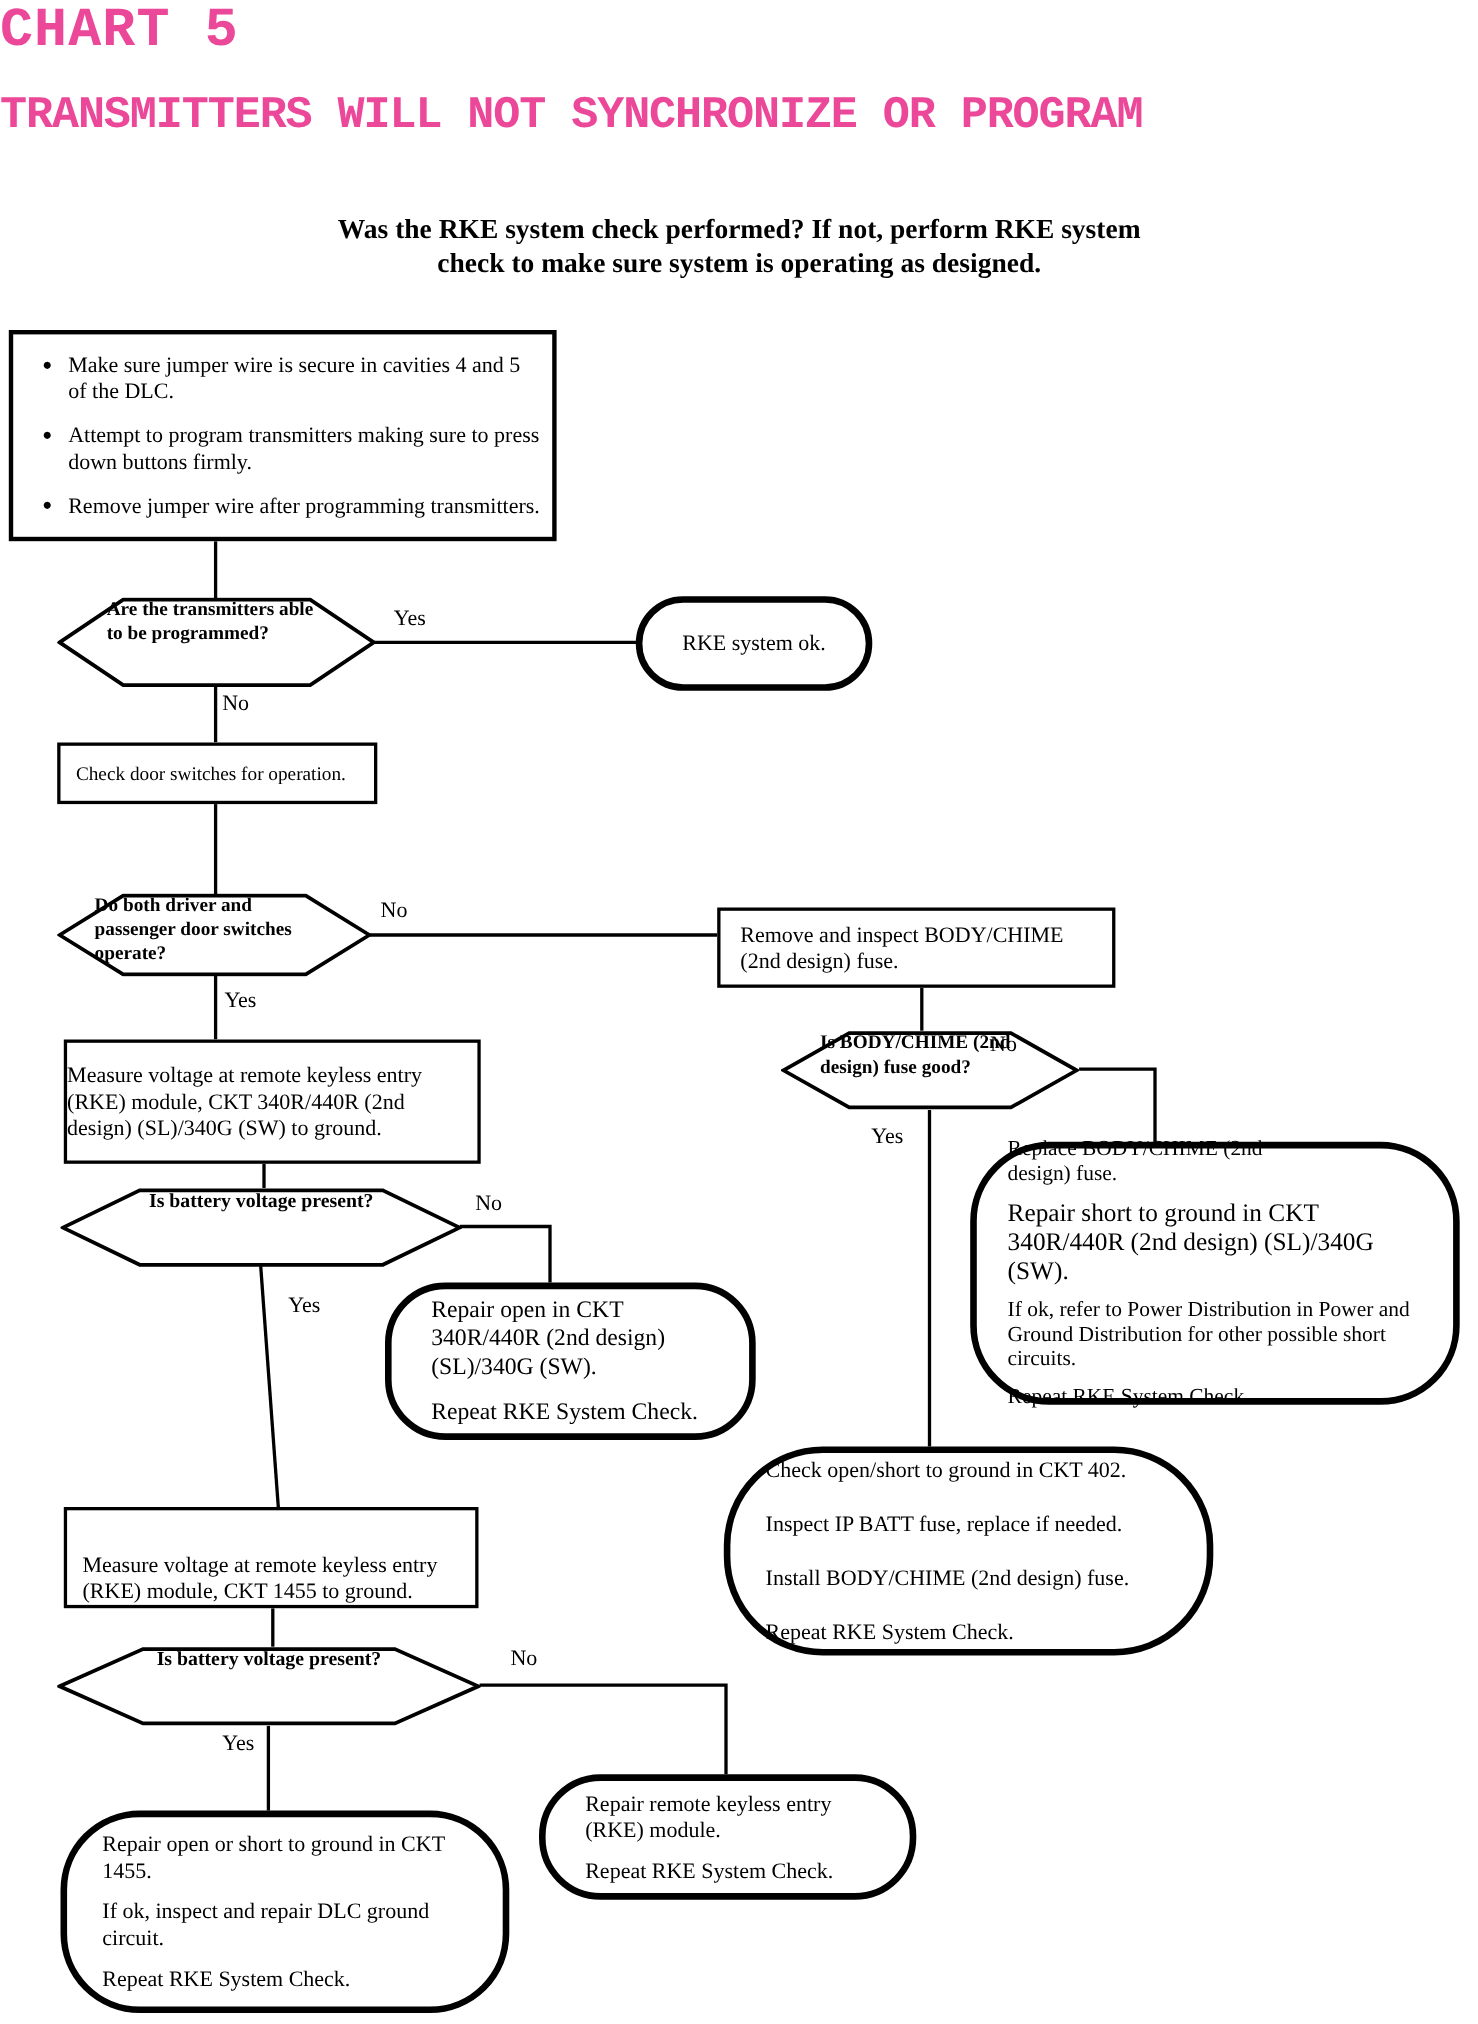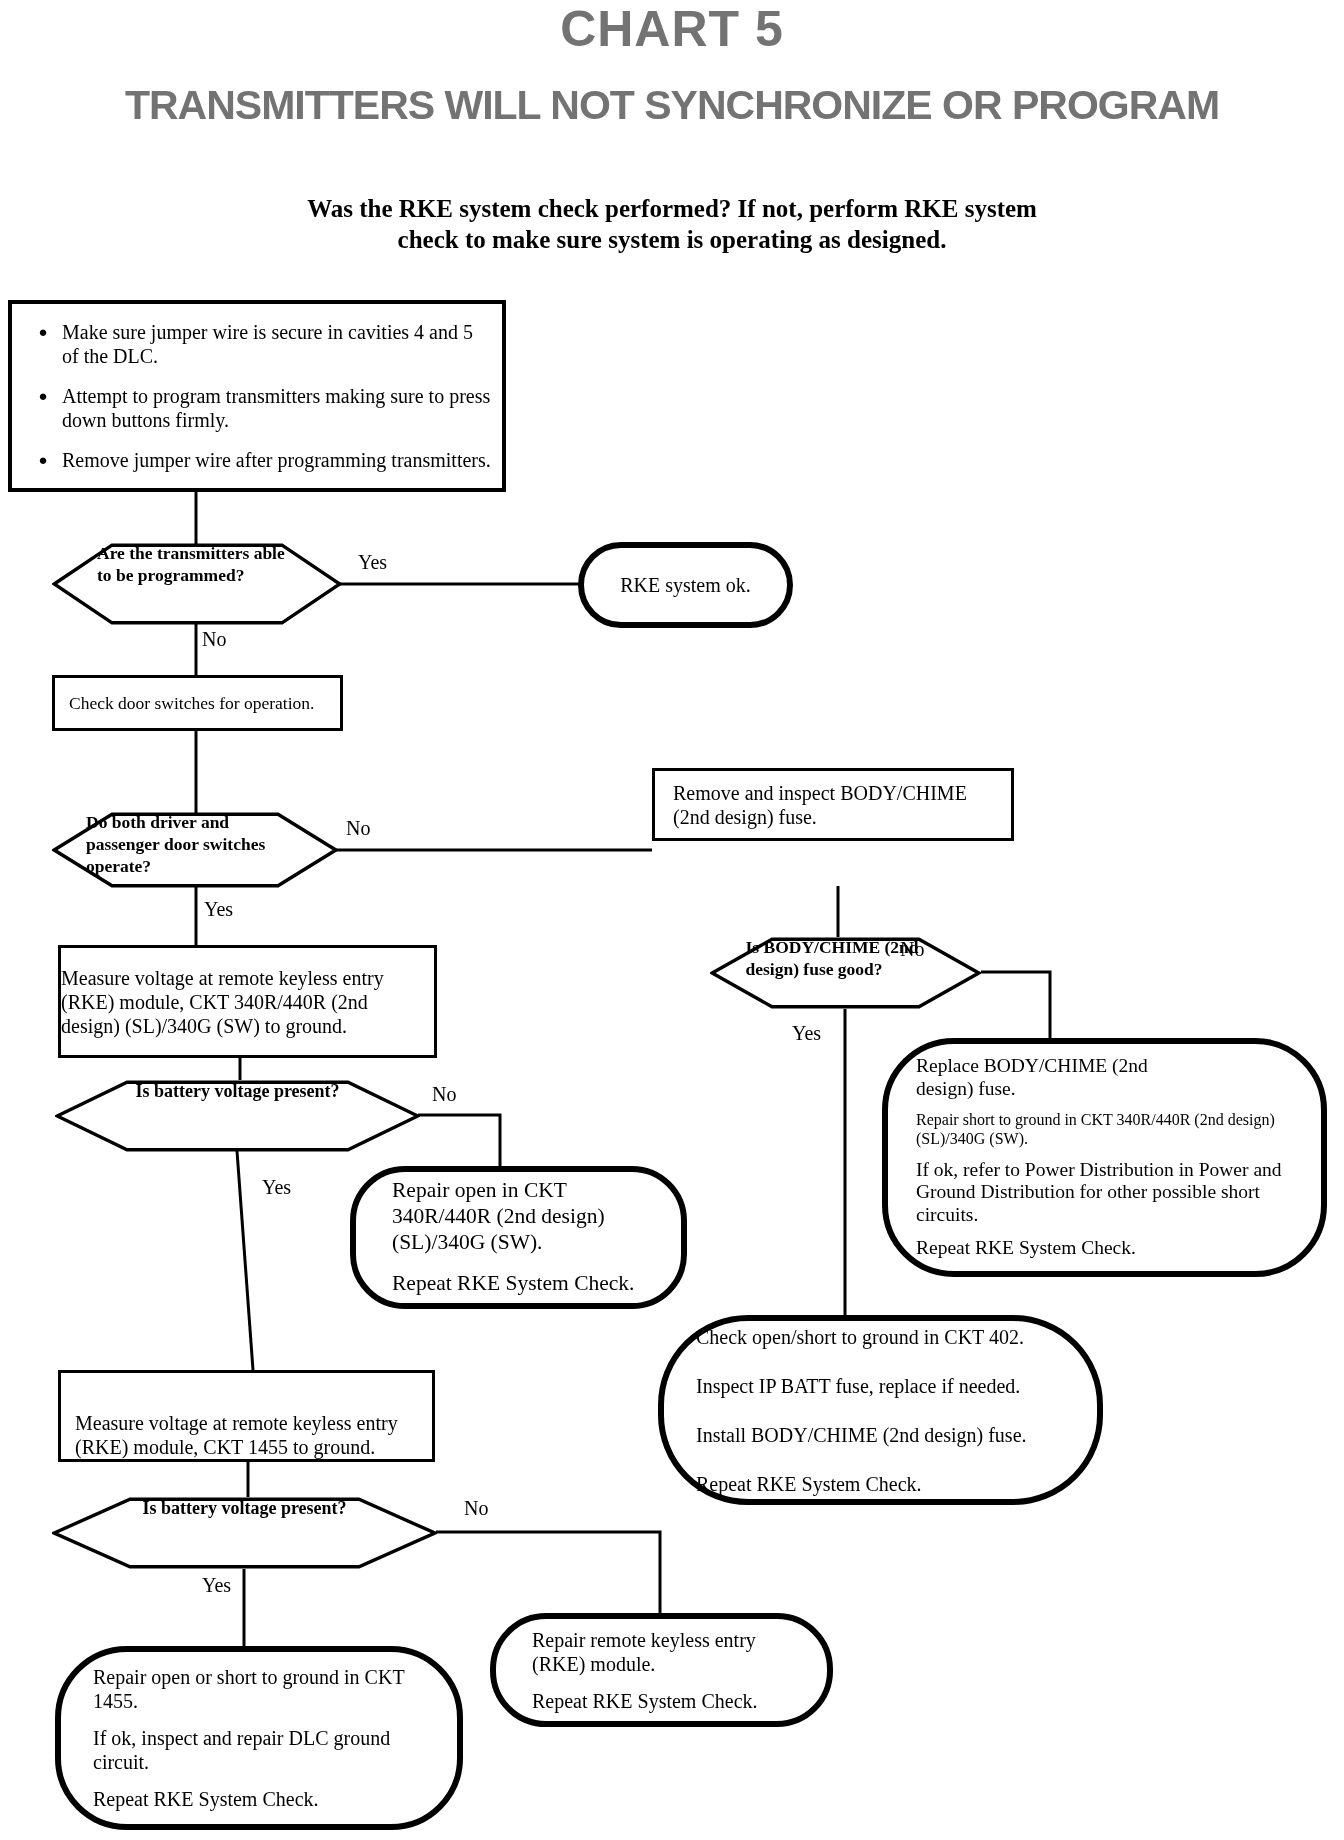--- a/index.html
+++ b/index.html
@@ -1,19 +1,19 @@
 <!DOCTYPE html>
 <html><head>
 <meta charset="utf-8">
 <style>
   html,body{margin:0;padding:0;background:#ffffff;}
   #page{position:relative;width:1344px;height:1840px;background:#ffffff;color:#000;
         font-family:"Liberation Serif", serif;overflow:hidden;}
-  .hdr{position:absolute;left:0;width:100%;text-align:center;
-       font-family:Liberation Sans, sans-serif;font-weight:bold;color:#737373;}
+  .hdr{position:absolute;left:0;width:100%;text-align:left;
+       font-family:Liberation Mono, monospace;font-weight:bold;color:#ec4899;}
   #title{top:0px;font-size:50px;letter-spacing:1px;}
   #subtitle{top:82px;font-size:41px;letter-spacing:-1px;}
   #intro{position:absolute;top:194px;left:292px;width:760px;text-align:center;
          font-weight:bold;font-size:25px;line-height:1.22;}
   svg.wires{position:absolute;left:0;top:0;z-index:1;}
   .node{position:absolute;z-index:2;box-sizing:border-box;background:#fff;}
   .rect{border:3px solid #000;}
   .terminal{border:6px solid #000;display:flex;flex-direction:column;justify-content:center;}
   .terminal p{margin:0;}
   .hex{background:transparent;}
@@ -92,21 +92,21 @@
       </svg>
     <div class="hex-text">
         <span style="width:218px;">Do both driver and passenger door switches operate?</span>
       </div>
   </div>
 
   <div class="node rect" style="left:52px;top:675px;width:291px;height:56px;display:flex;align-items:center;padding-left:14px;">
     <div style="font-size:17.5px;">Check door switches for operation.</div>
   </div>
 
-  <div class="node rect" style="left:652px;top:768px;width:362px;height:73px;display:flex;align-items:center;padding-left:18px;">
+  <div class="node rect" style="left:652px;top:825px;width:362px;height:73px;display:flex;align-items:center;padding-left:18px;">
     <div class="btxt" style="width:300px;">Remove and inspect BODY/CHIME (2nd design) fuse.</div>
   </div>
 
   <div class="node rect" style="left:58px;top:945px;width:379px;height:113px;display:flex;align-items:center;padding-left:0;">
     <div class="btxt" style="width:350px;">Measure voltage at remote keyless entry (RKE) module, CKT 340R/440R (2nd design) (SL)/340G (SW) to ground.</div>
   </div>
 
   <div class="node hex" style="left:55px;top:1080px;width:365px;height:72px;">
       <svg width="365" height="72">
         <polygon points="2.2,36 72,2.2 293,2.2 362.8,36 293,69.8 72,69.8" fill="#ffffff" stroke="#000000" stroke-width="3.4"></polygon>
@@ -125,21 +125,21 @@
       <svg width="271" height="72">
         <polygon points="2.2,36 62,2.2 209,2.2 268.8,36 209,69.8 62,69.8" fill="#ffffff" stroke="#000000" stroke-width="3.4"></polygon>
       </svg>
     <div class="hex-text">
         <span style="width:200px;">Is BODY/CHIME (2nd design) fuse good?</span>
       </div>
   </div>
 
   <div class="node terminal" style="left:882px;top:1038px;width:445px;height:239px;border-radius:72px;gap:11px;padding:10px 18px 10px 28px;">
     <p style="font-size:19.5px;line-height:1.15;width:250px;">Replace BODY/CHIME (2nd design) fuse.</p>
-    <p style="font-size:16px;line-height:1.15;">Repair short to ground in CKT 340R/440R (2nd design) (SL)/340G (SW).</p>
+    <p style="font-size:23px;line-height:1.15;">Repair short to ground in CKT 340R/440R (2nd design) (SL)/340G (SW).</p>
     <p style="font-size:19.5px;line-height:1.15;">If ok, refer to Power Distribution in Power and Ground Distribution for other possible short circuits.</p>
     <p style="font-size:19.5px;line-height:1.15;">Repeat RKE System Check.</p>
   </div>
 
   <div class="node terminal" style="left:658px;top:1315px;width:445px;height:190px;border-radius:90px;gap:25px;padding:8px 8px 8px 32px;">
     <p class="btxt">Check open/short to ground in CKT 402.</p>
     <p class="btxt">Inspect IP BATT fuse, replace if needed.</p>
     <p class="btxt">Install BODY/CHIME (2nd design) fuse.</p>
     <p class="btxt">Repeat RKE System Check.</p>
   </div>

